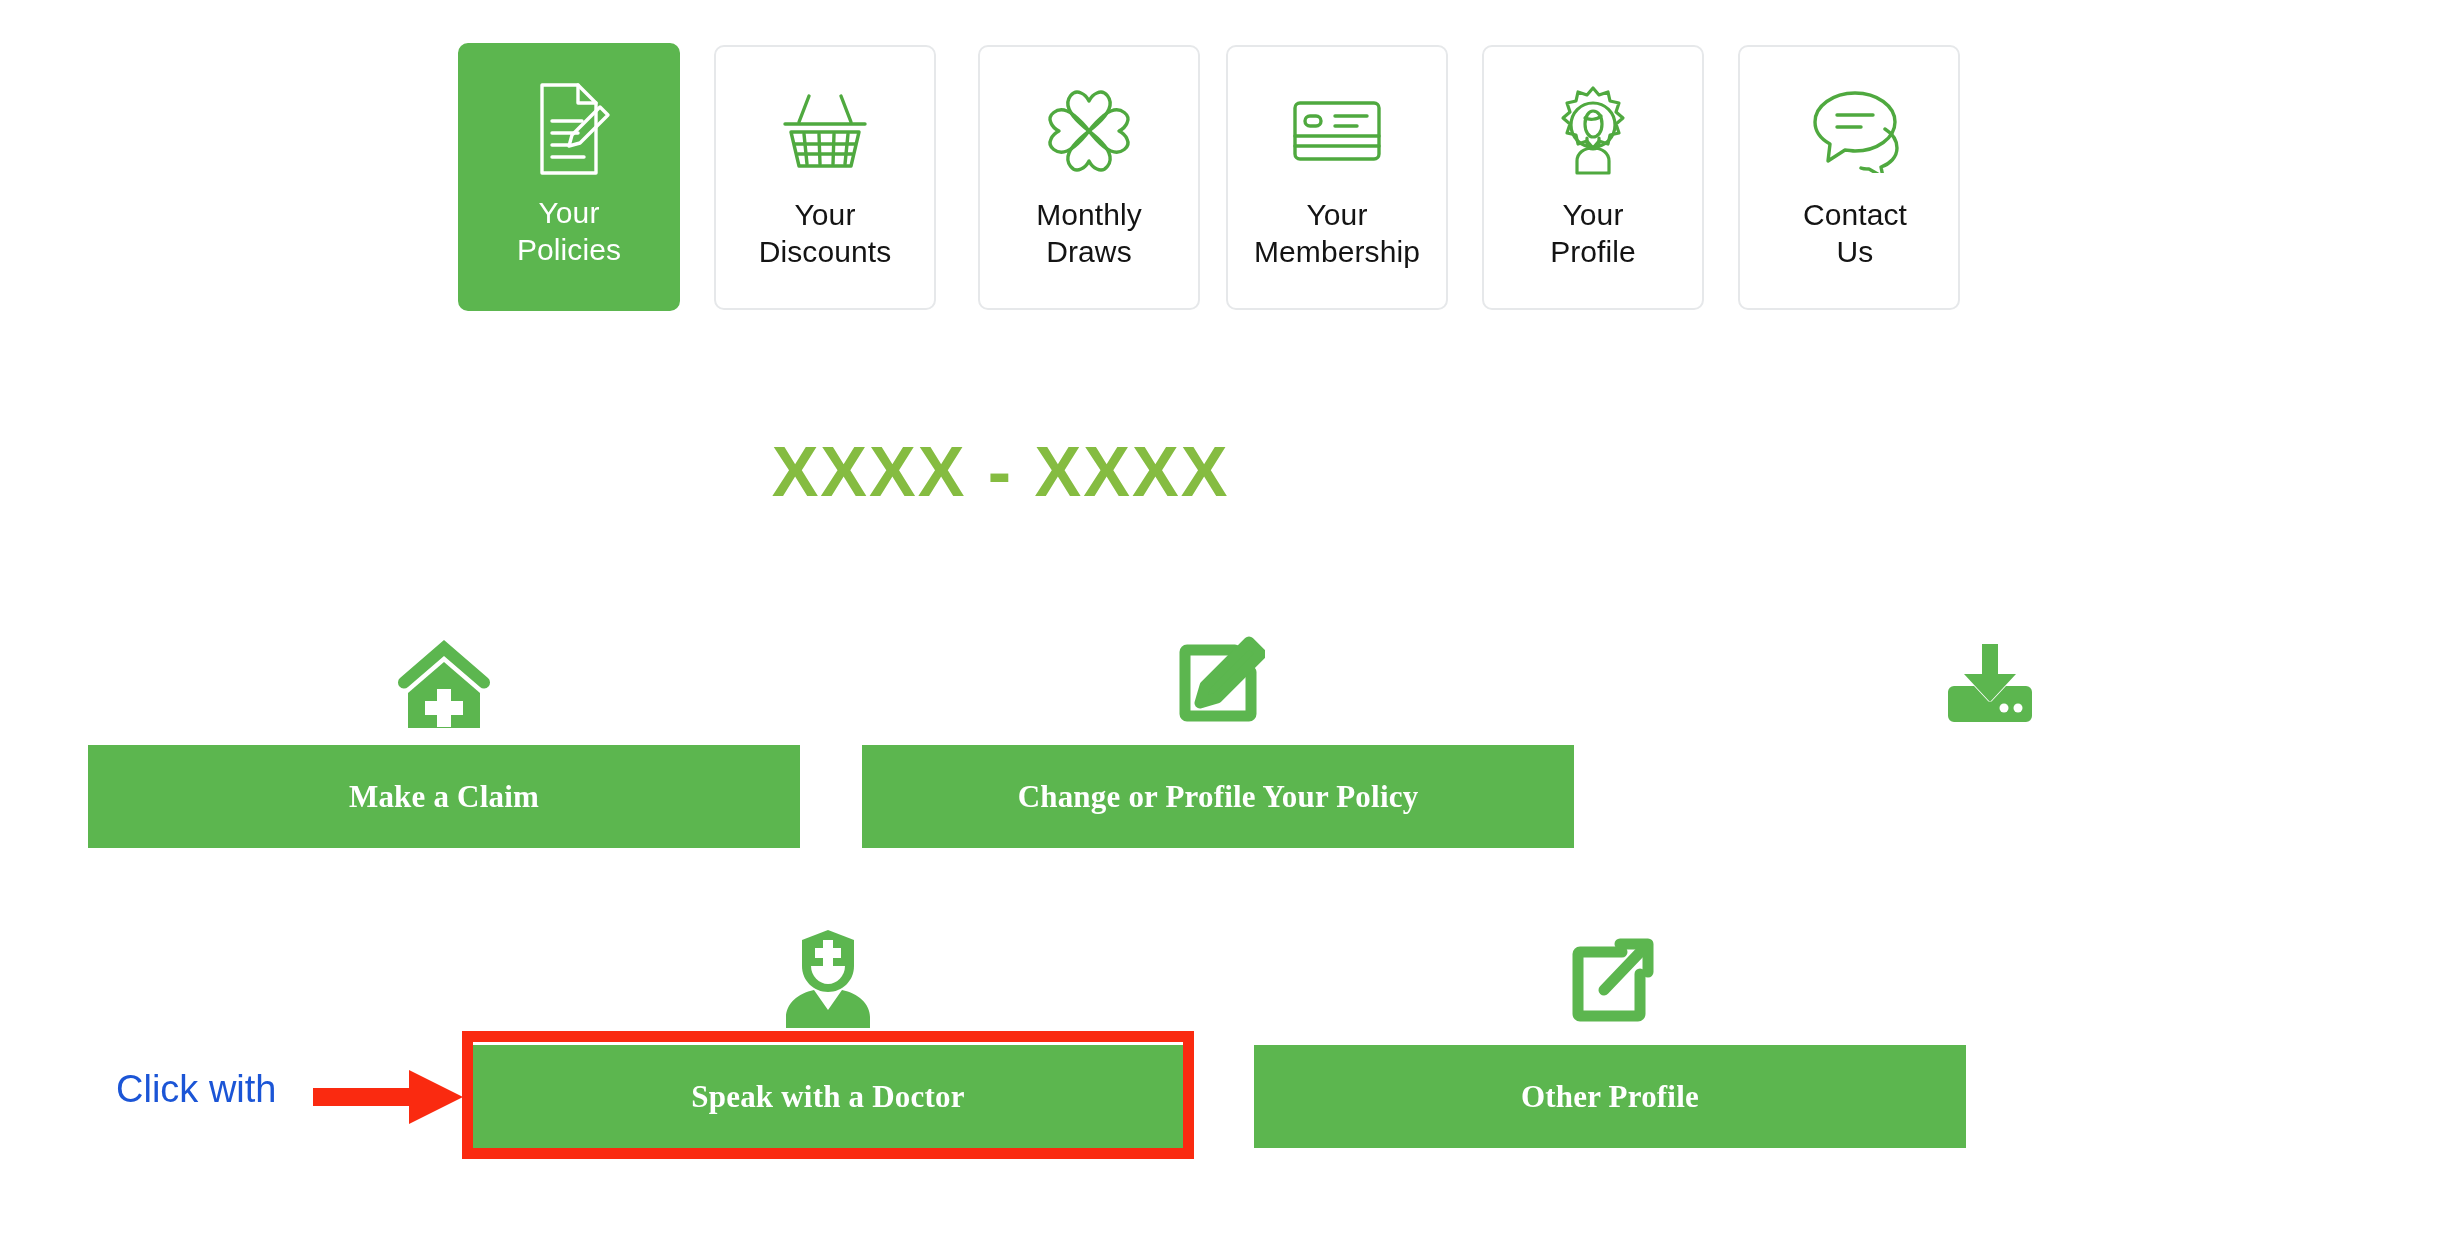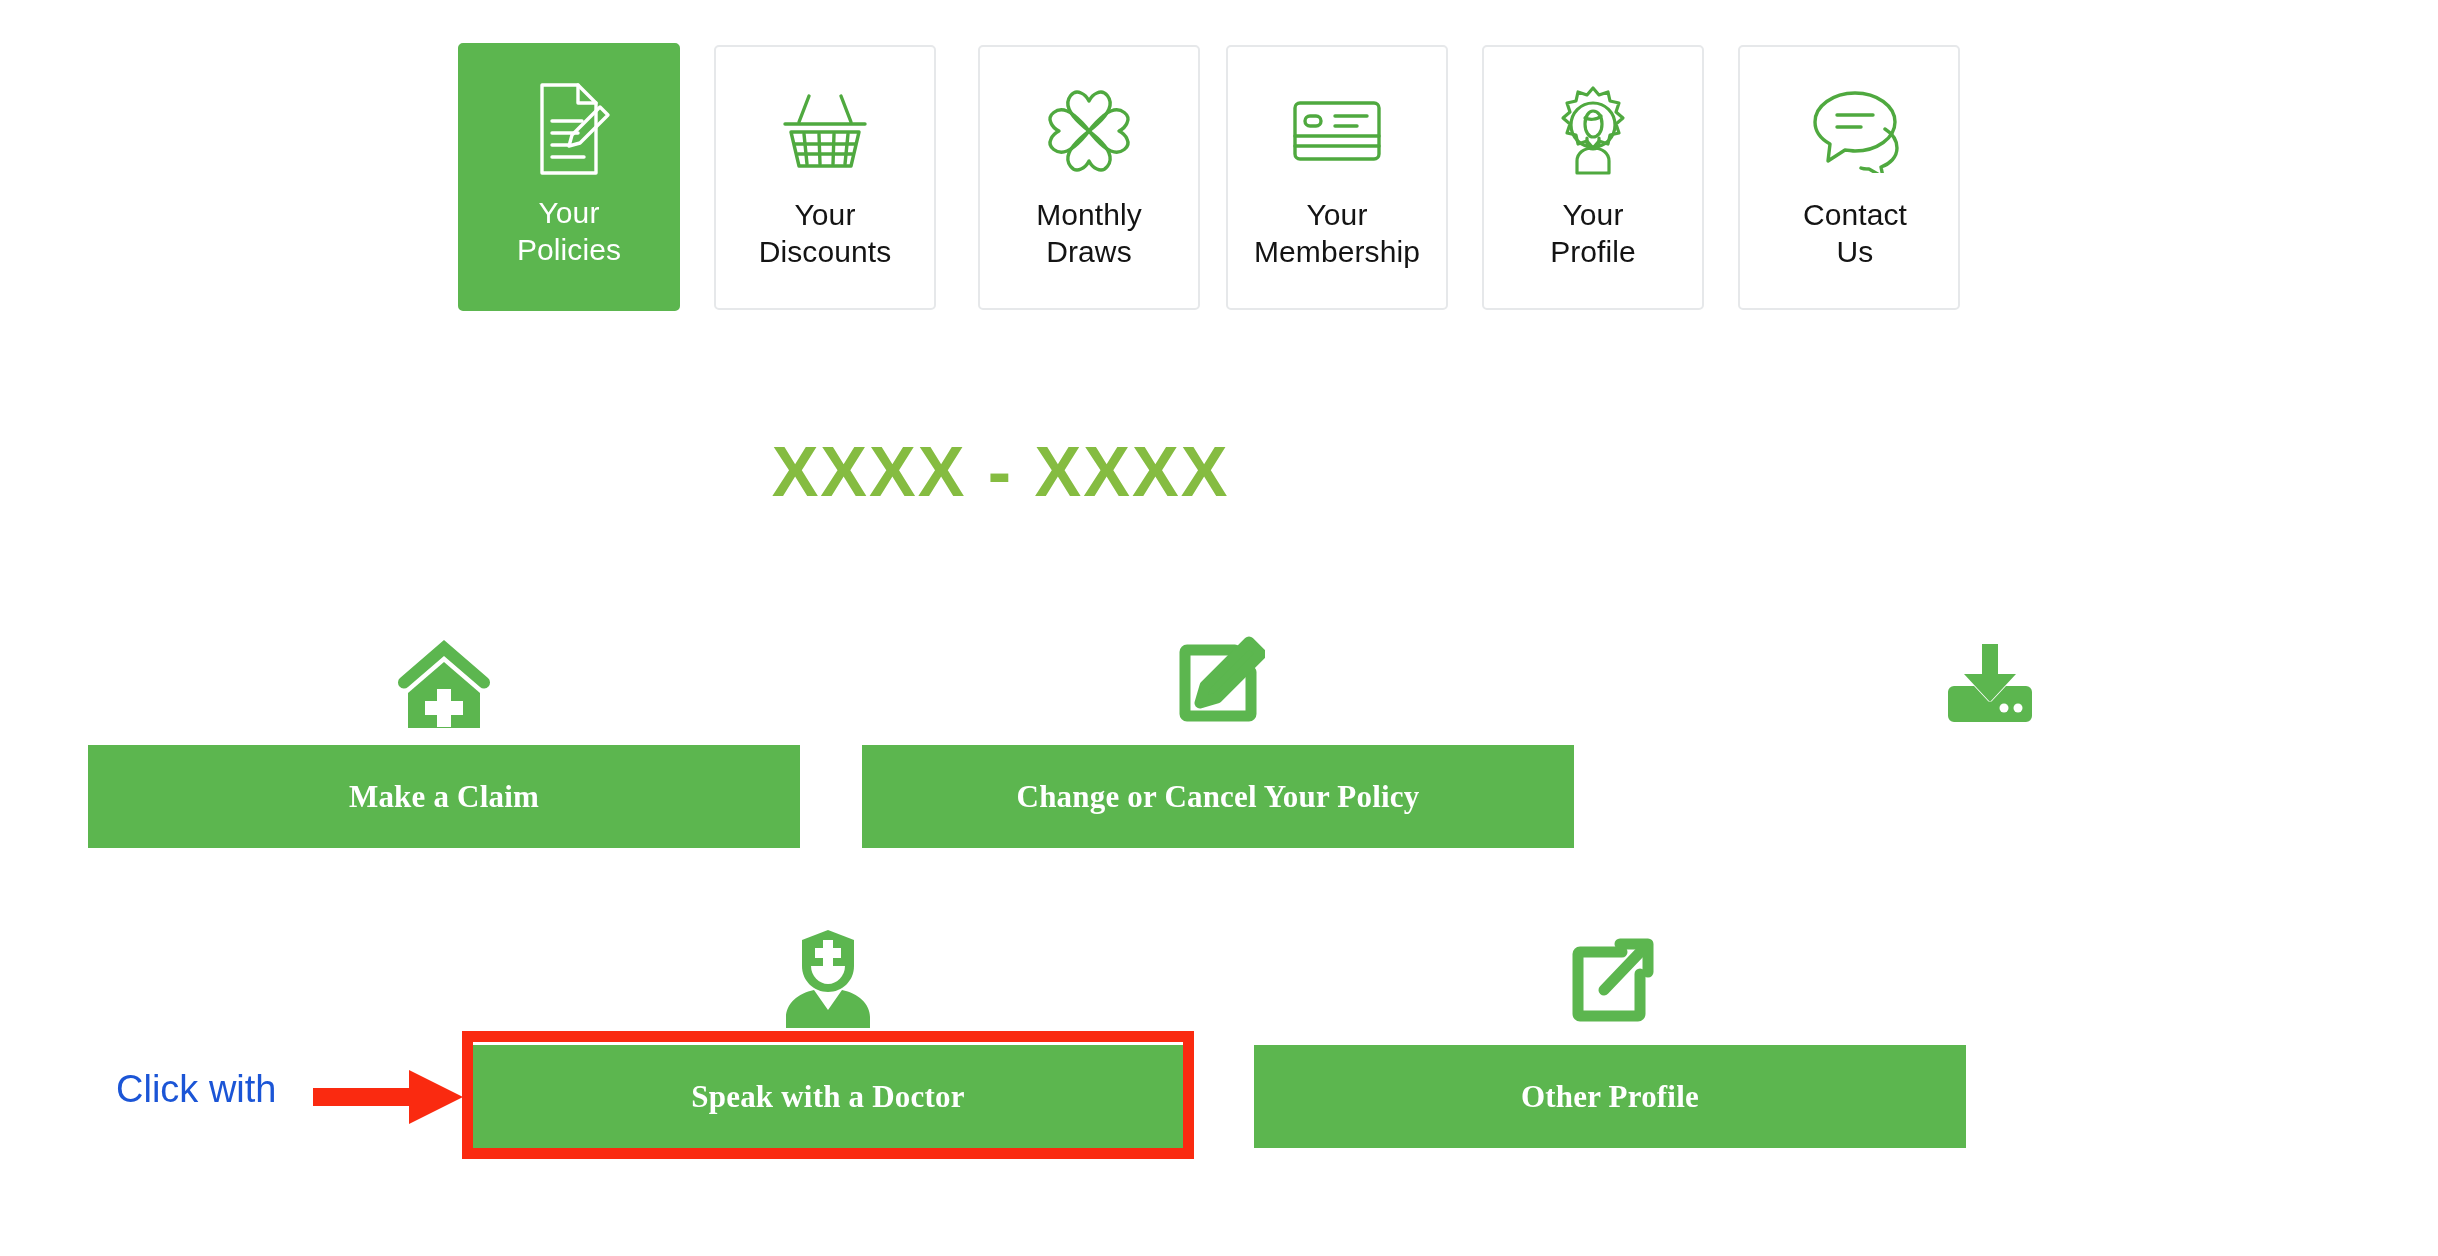--- a/index.html
+++ b/index.html
@@ -25,21 +25,21 @@
     height: 330px;
   }
   .tile {
     position: absolute;
     top: 45px;
     width: 222px;
     height: 265px;
     box-sizing: border-box;
     background: #ffffff;
     border: 2px solid #e6e8ea;
-    border-radius: 5px;
+    border-radius: 10px;
     display: flex;
     flex-direction: column;
     align-items: center;
     justify-content: flex-start;
     padding-top: 32px;
   }
   .tile.active {
     background: #5cb64f;
     border: 2px solid #5cb64f;
     top: 43px;
@@ -259,21 +259,21 @@
   <button class="action-btn">Make a Claim</button>
 </div>
 
 <div class="action" id="action-change">
   <span class="action-icon">
     <svg width="94" height="94" viewBox="0 0 94 94" fill="none" stroke="#5cb64f" stroke-width="11" stroke-linecap="round" stroke-linejoin="round">
       <path d="M64 14 H16 a2 2 0 0 0 -2 2 v62 a2 2 0 0 0 2 2 h62 a2 2 0 0 0 2 -2 V36"></path>
       <path d="M78 6 l12 12 -44 44 -17 5 5 -17 Z" fill="#5cb64f"></path>
     </svg>
   </span>
-  <button class="action-btn">Change or Cancel Your Policy</button>
+  <button class="action-btn">Change or Profile Your Policy</button>
 </div>
 
 <div class="action" id="action-download">
   <span class="action-icon">
     <svg width="96" height="90" viewBox="0 0 96 90" fill="#5cb64f">
       <path d="M40 4 h16 v30 h18 L48 62 L22 34 h18 Z"></path>
       <path d="M12 46 h20 l14 15 a3 3 0 0 0 4 0 l14 -15 h20 a6 6 0 0 1 6 6 v24 a6 6 0 0 1 -6 6 H12 a6 6 0 0 1 -6 -6 V52 a6 6 0 0 1 6 -6 Z"></path>
       <circle cx="62" cy="68" r="4.5" fill="#ffffff"></circle>
       <circle cx="76" cy="68" r="4.5" fill="#ffffff"></circle>
     </svg>

